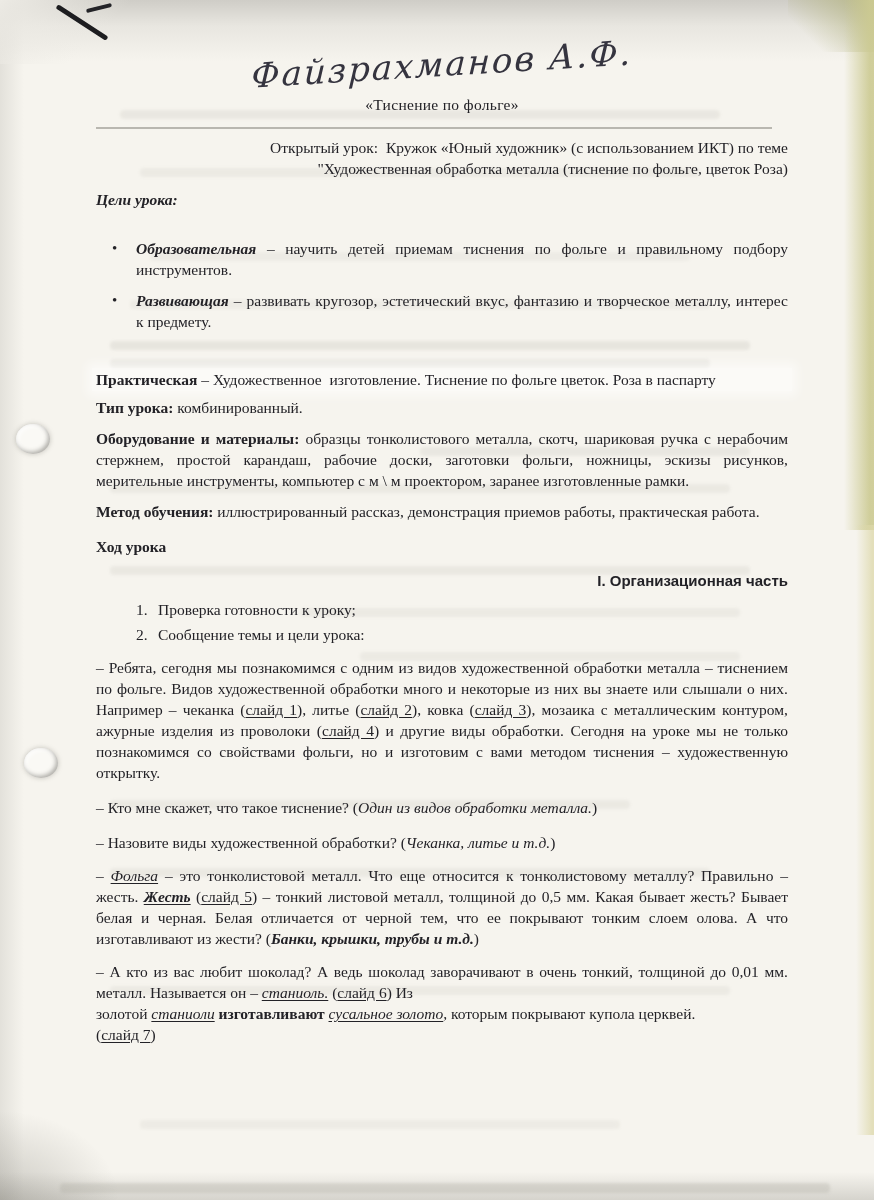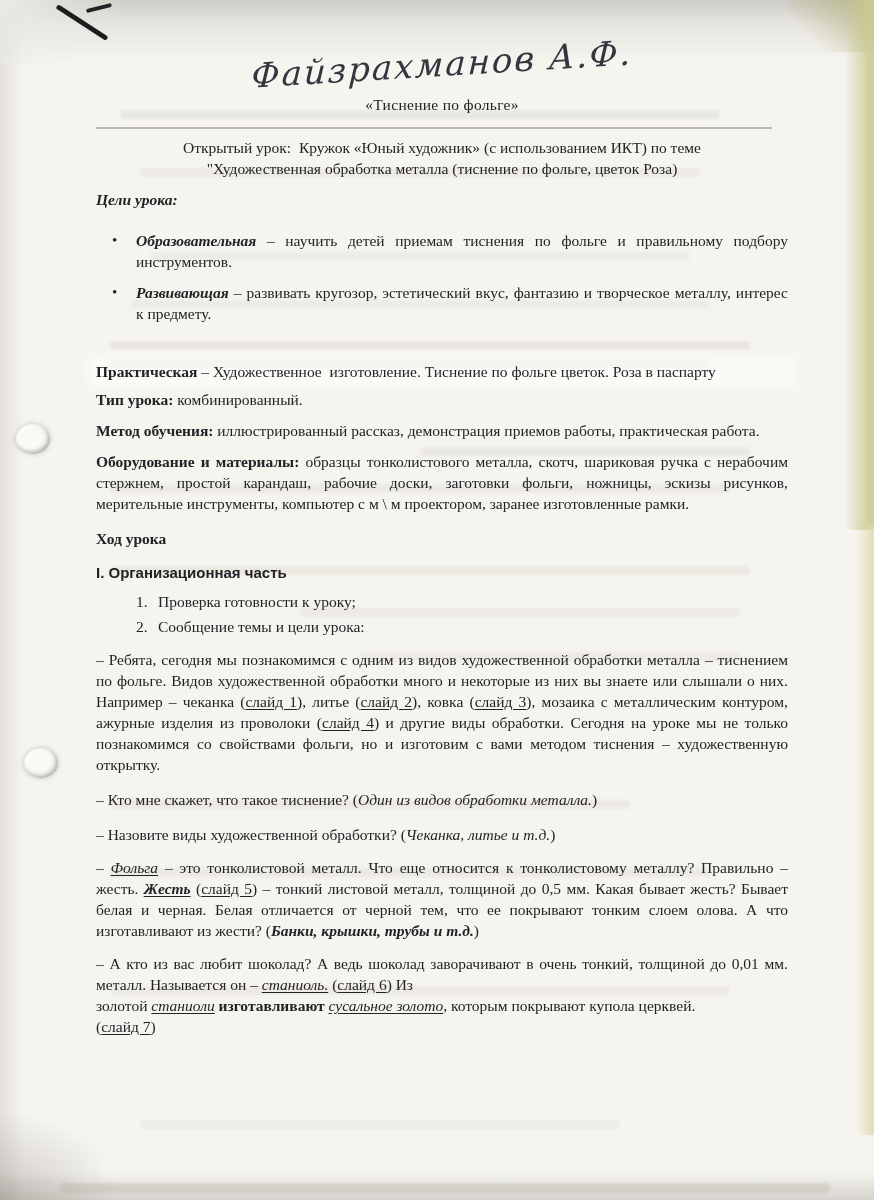--- a/index.html
+++ b/index.html
@@ -47,38 +47,38 @@
   .content { position:absolute; left:96px; right:86px; top:38px; font-size:15.5px; line-height:21px; }
 
   .handwriting {
     margin-top:6px; text-align:center;
     font-family:"DejaVu Serif", serif; font-style:italic;
     font-size:34px; line-height:40px; letter-spacing:2px; color:#35343f;
     transform:rotate(-3.5deg) skewX(-6deg);
   }
   .doc-title { margin-top:10px; text-align:center; letter-spacing:.3px; }
 
-  .center { text-align:center; white-space:pre-wrap; }
+  .center { text-align:right; white-space:pre-wrap; }
   .intro1 { margin-top:22px; }
   .para { text-align:justify; white-space:pre-wrap; }
 
   .goals-header { margin-top:10px; font-weight:bold; font-style:italic; }
 
-  .goal-list { margin-top:20px; }
+  .goal-list { margin-top:28px; }
   .goal-item { position:relative; padding-left:40px; margin-bottom:10px; text-align:justify; white-space:pre-wrap; }
   .goal-item::before { content:"•"; position:absolute; left:16px; top:0; font-size:15px; }
 
   .practical { margin-top:36px; background:rgba(255,255,255,.55);
     box-shadow:0 0 10px 5px rgba(255,255,255,.55); padding:1px 4px; margin-left:-4px; margin-right:-4px; }
   .lesson-type { margin-top:6px; }
   .method { margin-top:10px; }
   .equipment { margin-top:10px; }
 
   .course-header { margin-top:14px; text-align:left; font-weight:bold; }
-  .section-header { margin-top:13px; font-weight:bold; font-family:"Liberation Sans", sans-serif; font-size:15px; }
+  .section-header { margin-top:13px; font-weight:bold; font-family:"Liberation Sans", sans-serif; font-size:15px;text-align:right; }
 
   .org-list { margin-top:8px; }
   .org-row { padding-left:62px; margin-bottom:4px; position:relative; }
   .org-row .num { position:absolute; left:40px; }
 
   .paragraph1 { margin-top:12px; }
   .q { margin-top:14px; }
   .paragraph2 { margin-top:12px; }
   .paragraph3 { margin-top:12px; }
 
@@ -136,23 +136,23 @@
 
     <div class="goal-list">
       <div class="goal-item"><span class="b i">Образовательная</span><span> – научить детей приемам тиснения по фольге и правильному подбору инструментов.</span></div>
       <div class="goal-item"><span class="b i">Развивающая</span><span> – развивать кругозор, эстетический вкус, фантазию и творческое металлу, интерес к предмету.</span></div>
     </div>
 
     <p class="para practical"><span class="b">Практическая</span><span> – Художественное  изготовление. Тиснение по фольге цветок. Роза в паспарту</span></p>
 
     <p class="para lesson-type"><span class="b">Тип урока:</span><span> комбинированный.</span></p>
 
+    <p class="para equipment"><span class="b">Оборудование и материалы:</span><span> образцы тонколистового металла, скотч, шариковая ручка с нерабочим стержнем, простой карандаш, рабочие доски, заготовки фольги, ножницы, эскизы рисунков, мерительные инструменты, компьютер с м \ м проектором, заранее изготовленные рамки.</span></p>
+
     <p class="para method"><span class="b">Метод обучения:</span><span> иллюстрированный рассказ, демонстрация приемов работы, практическая работа.</span></p>
-
-    <p class="para equipment"><span class="b">Оборудование и материалы:</span><span> образцы тонколистового металла, скотч, шариковая ручка с нерабочим стержнем, простой карандаш, рабочие доски, заготовки фольги, ножницы, эскизы рисунков, мерительные инструменты, компьютер с м \ м проектором, заранее изготовленные рамки.</span></p>
 
     <div class="course-header">Ход урока</div>
 
     <div class="section-header">I. Организационная часть</div>
 
     <div class="org-list">
       <div class="org-row">
         <span class="num">1.</span>
         <span>Проверка готовности к уроку;</span>
       </div>

